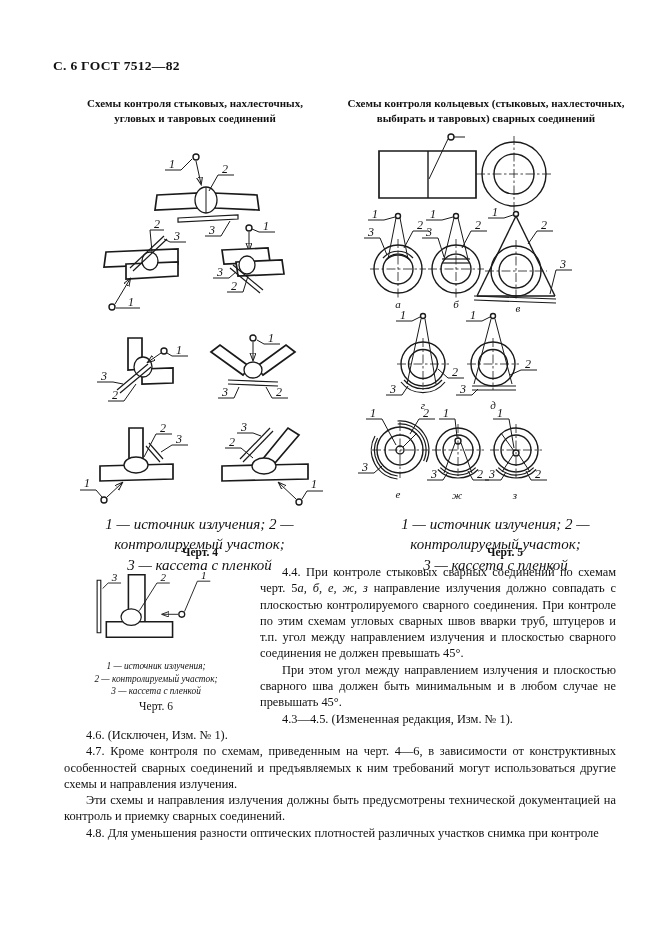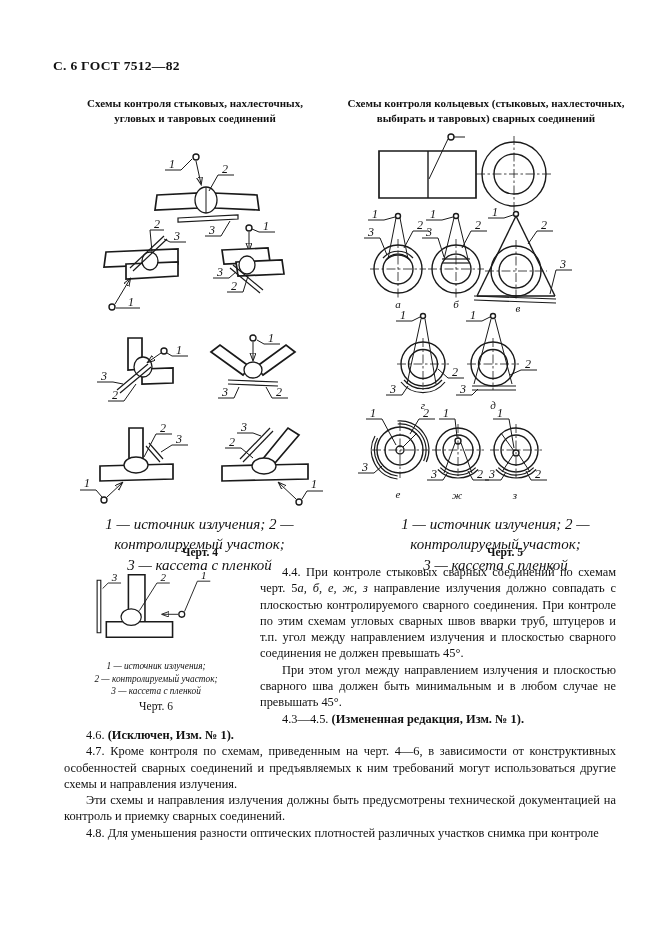--- a/index.html
+++ b/index.html
@@ -20,21 +20,21 @@
   #l5{left:348px;top:514px;width:295px;}
   .caption{position:absolute;font-size:11.5px;text-align:center;font-weight:bold;}
   #c4{left:60px;top:546px;width:280px;}
   #c5{left:360px;top:546px;width:290px;}
   .content{position:absolute;left:64px;top:564px;width:552px;font-size:12.4px;line-height:16.3px;text-align:justify;}
   .fig6wrap{float:left;width:184px;margin-right:12px;text-align:center;}
   .fig6wrap svg{display:block;margin:2px auto 2px auto;}
   .fig6wrap .legend6{font-size:9.3px;line-height:12.5px;font-style:italic;}
   .fig6wrap .cap6{font-size:11.5px;font-style:normal;}
   .content p{margin:0;text-indent:22px;}
-  .b{font-weight:bold;}
+  .b{font-weight:normal;}
   .it{font-style:italic;margin-top:40px;}
   
   svg line,svg path,svg ellipse,svg circle,svg polyline{stroke:#1a1a1a;fill:none;}
   .plate{stroke-width:1.7;fill:#ffffff;}
   .weld{stroke-width:1.3;fill:#ffffff;}
   .thin{stroke-width:1;}
   .med{stroke-width:1.4;}
   .cass{stroke-width:1.2;}
   .cl{stroke-width:.8;stroke-dasharray:9 2.5 2.5 2.5;}
   .lbl{font-family:"Liberation Serif","DejaVu Serif",serif;font-style:italic;font-size:12px;fill:#111;stroke:none;}

